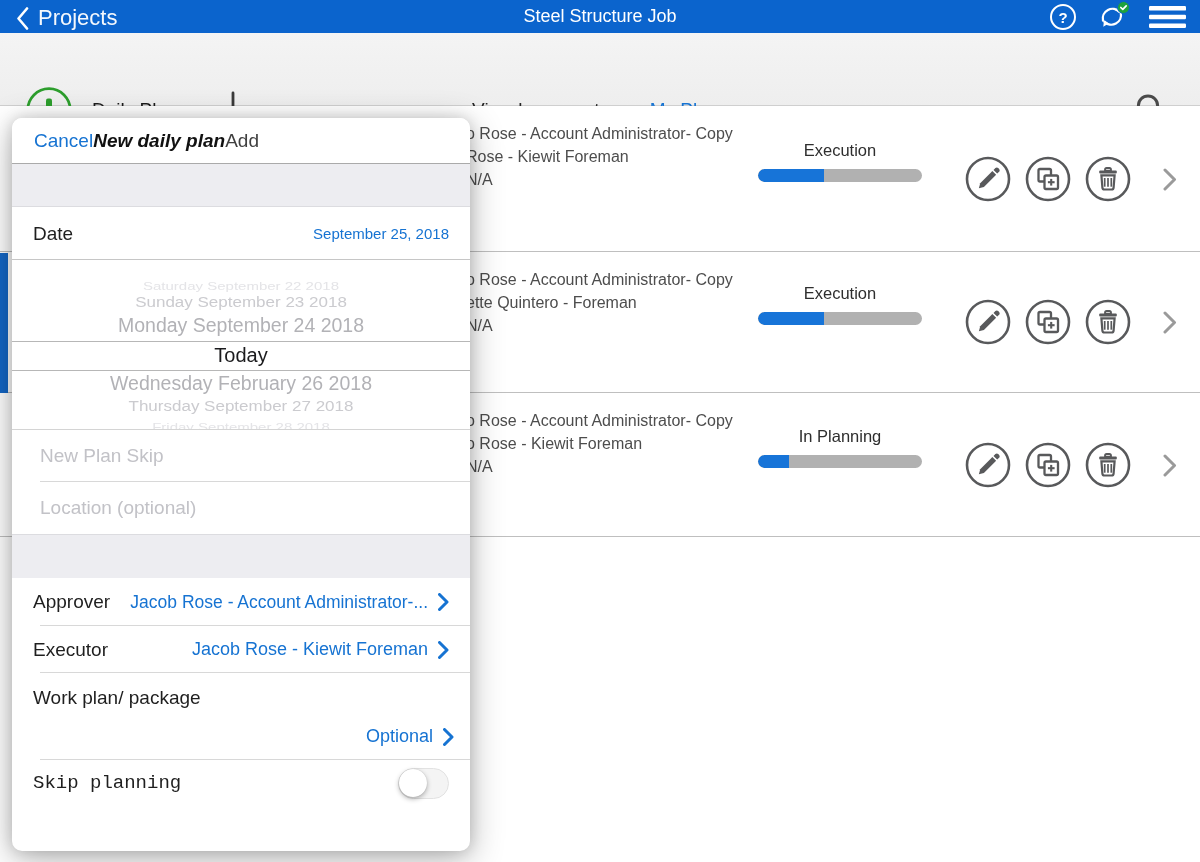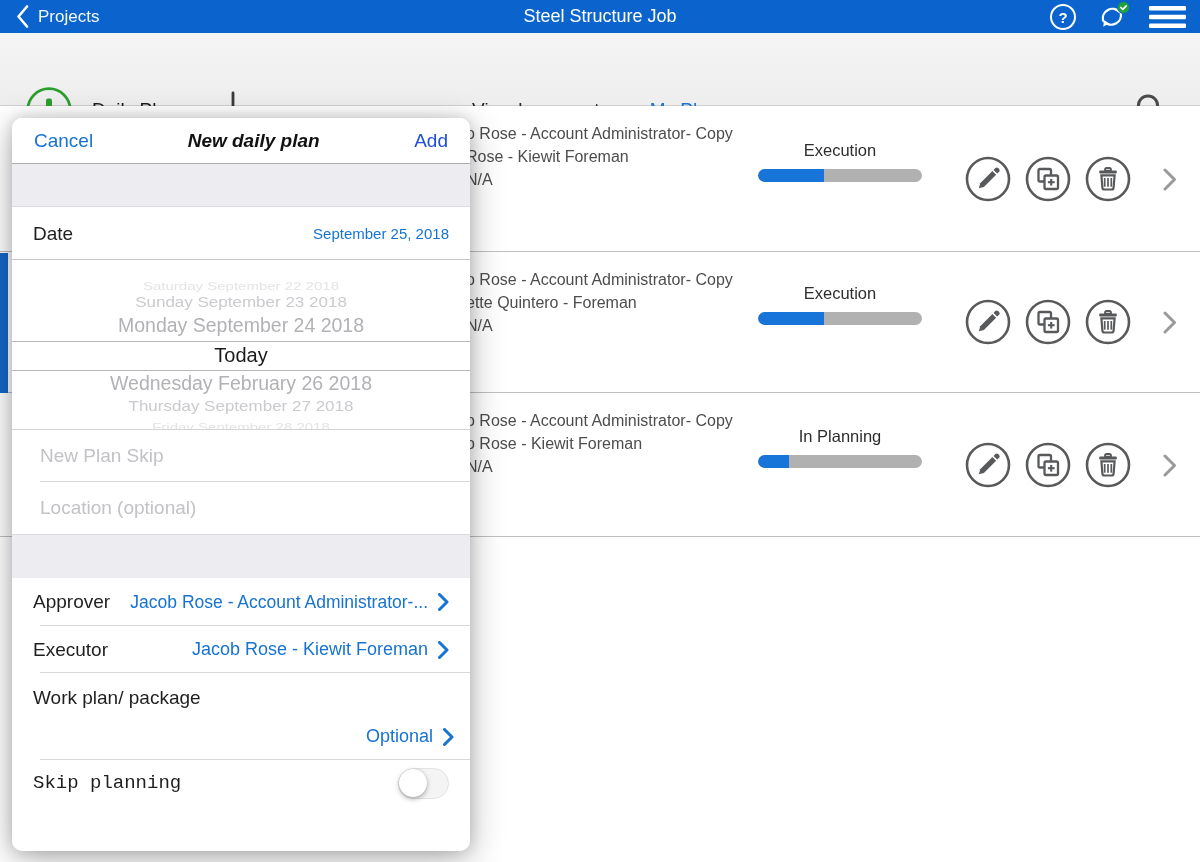--- a/index.html
+++ b/index.html
@@ -8,21 +8,21 @@
     background:#ffffff;
     font-family:"Liberation Sans","DejaVu Sans",sans-serif;
     -webkit-font-smoothing:antialiased;
   }
   
   .topbar{
     position:absolute;left:0;top:0;width:1200px;height:33px;
     background:#0b64cd;color:#fff;display:flex;align-items:center;
   }
   .topbar .back{position:absolute;left:16px;top:5px;display:flex;align-items:center;gap:9px;cursor:pointer;}
-  .back-label{font-size:17px;color:#f4f8fd;}
+  .back-label{font-size:22px;color:#f4f8fd;}
   .topbar-title{position:absolute;left:0;right:0;text-align:center;font-size:18px;color:#fff;}
   .topbar-right{position:absolute;right:14px;top:0;height:33px;display:flex;align-items:center;gap:18px;}
   
   .toolbar{
     position:absolute;left:0;top:33px;width:1200px;height:73px;
     background:linear-gradient(#f4f4f4,#eeeeee);
     border-bottom:1px solid #cfcfcf;box-sizing:border-box;
   }
   .add-btn{position:absolute;left:25px;top:53px;width:48px;height:48px;cursor:pointer;}
   .tb-title{position:absolute;left:92px;top:66px;font-size:19px;color:#1c1c1c;}
@@ -44,25 +44,25 @@
   .action-icons{position:absolute;left:965px;display:flex;gap:14px;}
   .icon-circle{width:46px;height:46px;cursor:pointer;}
   .row-chev{position:absolute;left:1163px;cursor:pointer;}
   .sel-bar{position:absolute;left:0;top:253px;width:8px;height:140px;background:#1567c6;z-index:5;}
   
   .modal{
     position:absolute;left:12px;top:118px;width:458px;height:733px;z-index:10;
     background:#fff;border-radius:10px;overflow:hidden;box-sizing:border-box;
     box-shadow:0 8px 34px rgba(0,0,0,.30), 0 0 14px rgba(0,0,0,.14);
   }
-  .m-header{height:46px;display:flex;align-items:center;justify-content:space-between;
+  .m-header{height:46px;display:flex;align-items:center;justify-content:flex-start;
     padding:0 22px;border-bottom:1px solid #aaaaaa;box-sizing:border-box;background:#fff;}
   .m-cancel{font-size:19px;color:#1673d2;cursor:pointer;}
   .m-title{font-size:19px;font-weight:bold;color:#111;font-style:italic;}
-  .m-add{font-size:19px;color:#1d4ed8;cursor:pointer;}
+  .m-add{font-size:19px;color:#404040;cursor:pointer;}
   .m-spacer{height:43px;background:#ededf1;border-bottom:1px solid #dcdce0;box-sizing:border-box;}
   .m-spacer2{height:44px;background:#ededf1;border-top:1px solid #dcdce0;box-sizing:border-box;}
   .m-row{position:relative;display:flex;align-items:center;justify-content:space-between;
     padding:0 21px;box-sizing:border-box;background:#fff;}
   .m-row .lab{font-size:19px;color:#1f1f1f;}
   .m-row .val{font-size:18px;color:#1673d2;display:flex;align-items:center;gap:10px;cursor:pointer;}
   .div-inset::after{content:"";position:absolute;left:28px;right:0;bottom:0;height:1px;background:#d8d8d8;}
   .div-full::after{content:"";position:absolute;left:0;right:0;bottom:0;height:1px;background:#c6c6c6;}
   .m-date{height:53px;}
   .m-picker{height:170px;position:relative;background:#fff;border-bottom:1px solid #d4d4d4;box-sizing:border-box;overflow:hidden;}

